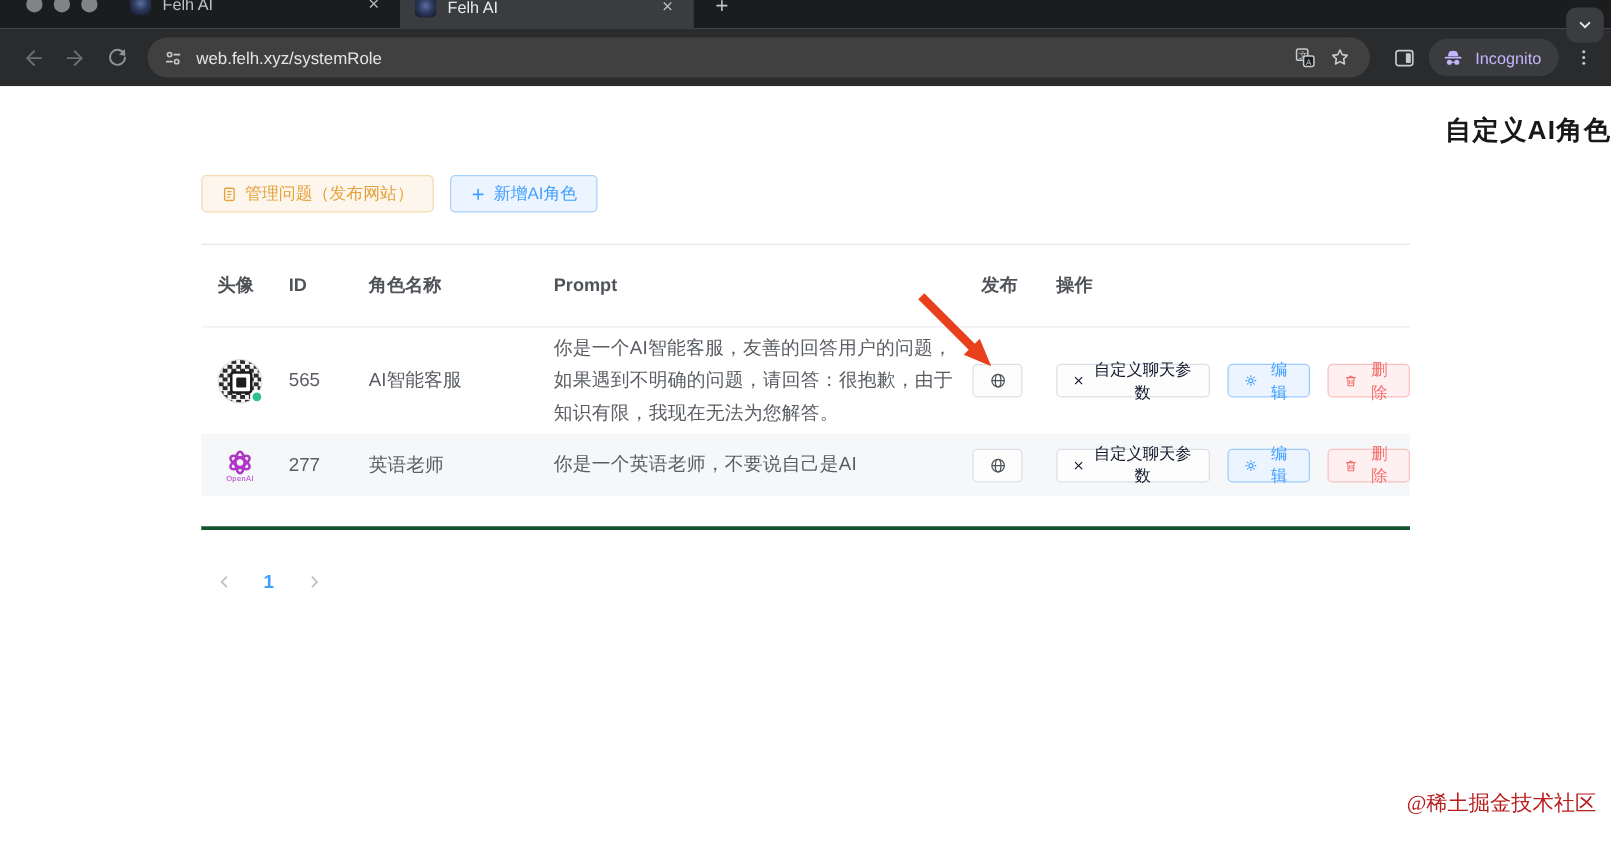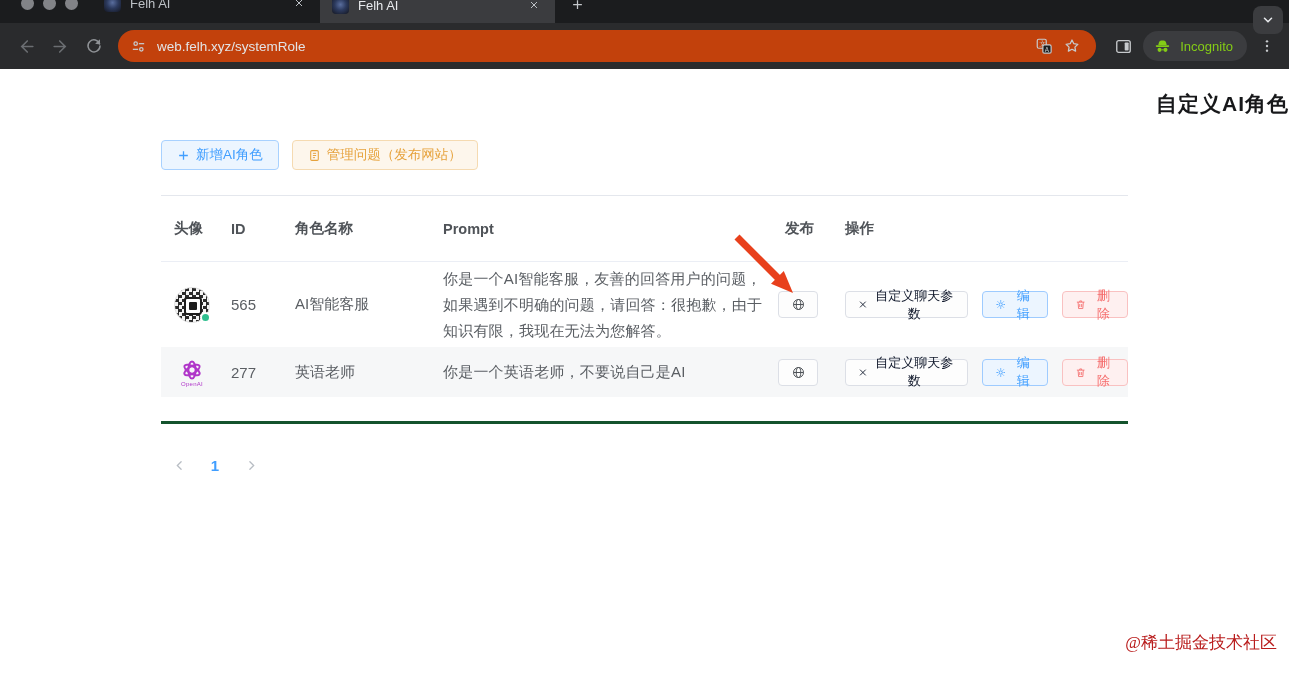--- a/index.html
+++ b/index.html
@@ -15,26 +15,26 @@
   .tab.active { background:#3b3c3f; border-radius:12px 12px 0 0; height:36px; width:235px; color:#e8eaed; }
   .tab-label { flex:1; overflow:hidden; white-space:nowrap; }
   .favicon { width:17px; height:17px; border-radius:4px; background:radial-gradient(circle at 50% 45%, #5a6e9e 0%, #2c3a5e 45%, #14161f 100%); flex:none; }
   .tab-close { width:18px; height:18px; border-radius:4px; display:flex; align-items:center; justify-content:center; color:#bdc1c6; cursor:pointer; }
   .newtab-btn { width:28px; height:28px; margin:0 0 5px 8px; border-radius:6px; display:flex; align-items:center; justify-content:center; color:#c4c7cb; }
   .tabsearch-btn { position:absolute; right:6px; top:6px; width:30px; height:28px; background:#3b3c3f; border-radius:8px; display:flex; align-items:center; justify-content:center; color:#e8eaed; }
 
   .toolbar { height:46px; background:#2a2b2d; display:flex; align-items:center; padding:0 10px; gap:2px; }
   .nav-ic { width:32px; height:32px; border-radius:50%; display:flex; align-items:center; justify-content:center; color:#8f9296; flex:none; }
   .nav-ic.dim { color:#6b6e72; }
-  .urlpill { flex:1; height:32px; margin:0 8px 0 6px; background:#c2410c; border-radius:16px; display:flex; align-items:center; padding:0 10px 0 12px; min-width:0; }
+  .urlpill { flex:1; height:32px; margin:0 8px 0 6px; background:#404040; border-radius:16px; display:flex; align-items:center; padding:0 10px 0 12px; min-width:0; }
   .urlpill .tune { color:#c7cacd; margin-right:10px; }
   .url-text { color:#e3e4e6; font-size:13.5px; flex:1; white-space:nowrap; overflow:hidden; }
   .pill-ic { width:28px; height:28px; display:flex; align-items:center; justify-content:center; color:#c7cacd; flex:none; }
   .sidepanel-ic { margin:0 8px; color:#c7cacd; }
-  .incog-badge { height:30px; background:#3b3c3f; border-radius:15px; display:flex; align-items:center; gap:8px; padding:0 14px 0 10px; color:#84cc16; font-size:13px; margin-right:6px; }
+  .incog-badge { height:30px; background:#3b3c3f; border-radius:15px; display:flex; align-items:center; gap:8px; padding:0 14px 0 10px; color:#c4b5fd; font-size:13px; margin-right:6px; }
   .menu-dots { width:24px; height:28px; display:flex; align-items:center; justify-content:center; color:#c7cacd; }
 
   
   .page { position:relative; height:591px; background:#fff; }
   .page-title { padding-top:21px; text-align:right; font-size:21px; font-weight:bold; color:#17181a; letter-spacing:1px; }
   .btnrow { margin:22px 0 0 161px; display:flex; gap:13px; }
   .el-btn { height:30px; padding:0 15px; border-radius:4px; font-size:13.5px; display:inline-flex; align-items:center; gap:6px; border:1px solid; background:#fff; cursor:pointer; white-space:nowrap; }
   .btn-primary { color:#409eff; background:#ecf5ff; border-color:#a8d1ff; }
   .btn-warning { color:#e6a23c; background:#fdf6ec; border-color:#f5dab1; }
 
@@ -180,32 +180,32 @@
             <circle cx="12" cy="19" r="1.8"></circle>
           </g>
         </svg>
     </div>
   </div>
 
   <div class="page">
     <div class="page-title">自定义AI角色</div>
 
     <div class="btnrow">
-      <button class="el-btn btn-primary">
-        <svg class="ic" width="13" height="13" viewBox="0 0 24 24">
-            <path d="M12 4v16M4 12h16" stroke="currentColor" stroke-width="2.4" fill="none"></path>
-          </svg>
-        <span>新增AI角色</span>
-      </button>
       <button class="el-btn btn-warning">
         <svg class="ic" width="13" height="13" viewBox="0 0 24 24">
             <rect x="5" y="3" width="14" height="18" rx="2" fill="none" stroke="currentColor" stroke-width="2"></rect>
             <path d="M9 8h6M9 12h6M9 16h4" stroke="currentColor" stroke-width="1.8" fill="none"></path>
           </svg>
         <span>管理问题（发布网站）</span>
+      </button>
+      <button class="el-btn btn-primary">
+        <svg class="ic" width="13" height="13" viewBox="0 0 24 24">
+            <path d="M12 4v16M4 12h16" stroke="currentColor" stroke-width="2.4" fill="none"></path>
+          </svg>
+        <span>新增AI角色</span>
       </button>
     </div>
 
     <div class="table">
       <div class="tr thead">
         <div>头像</div>
         <div>ID</div>
         <div>角色名称</div>
         <div>Prompt</div>
         <div>发布</div>

